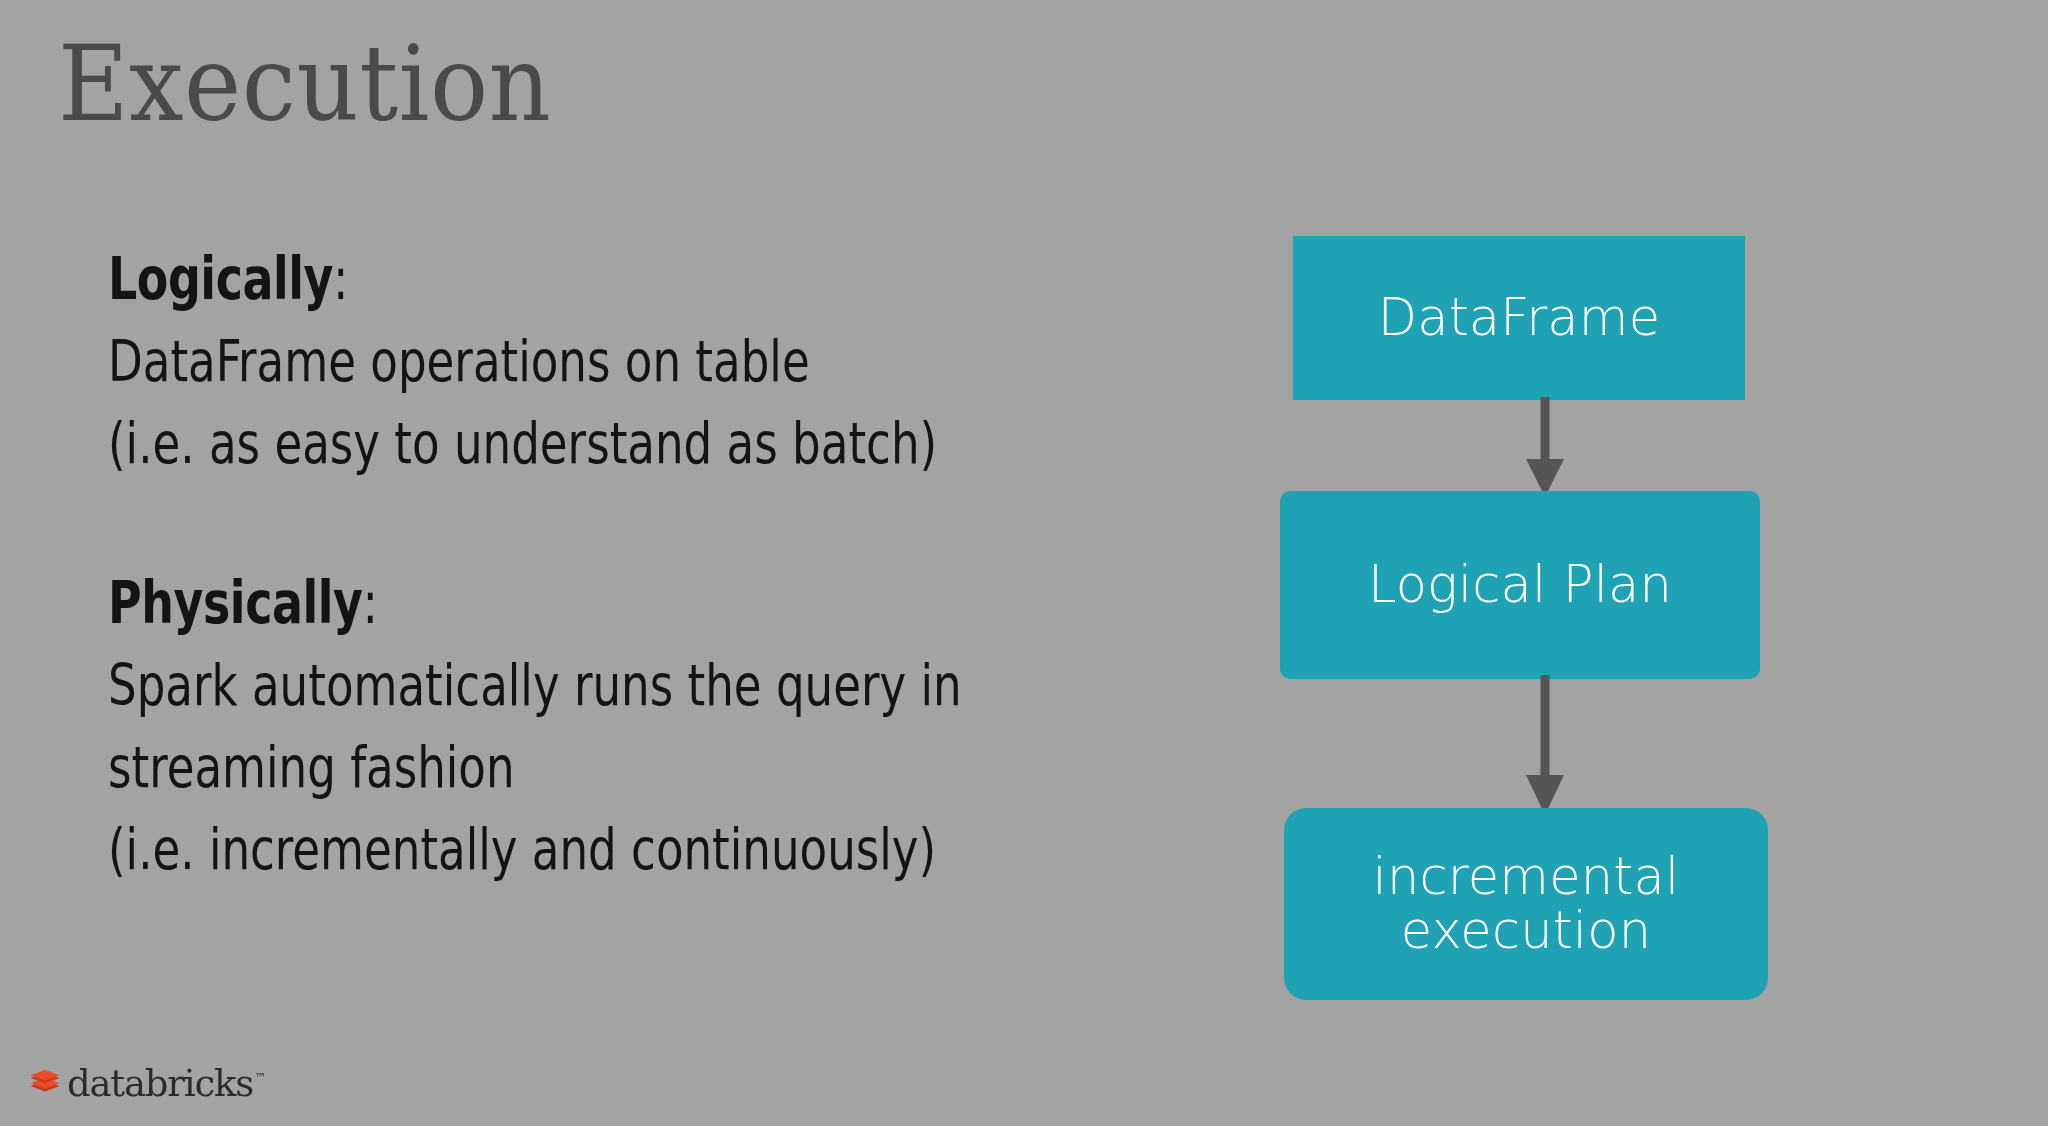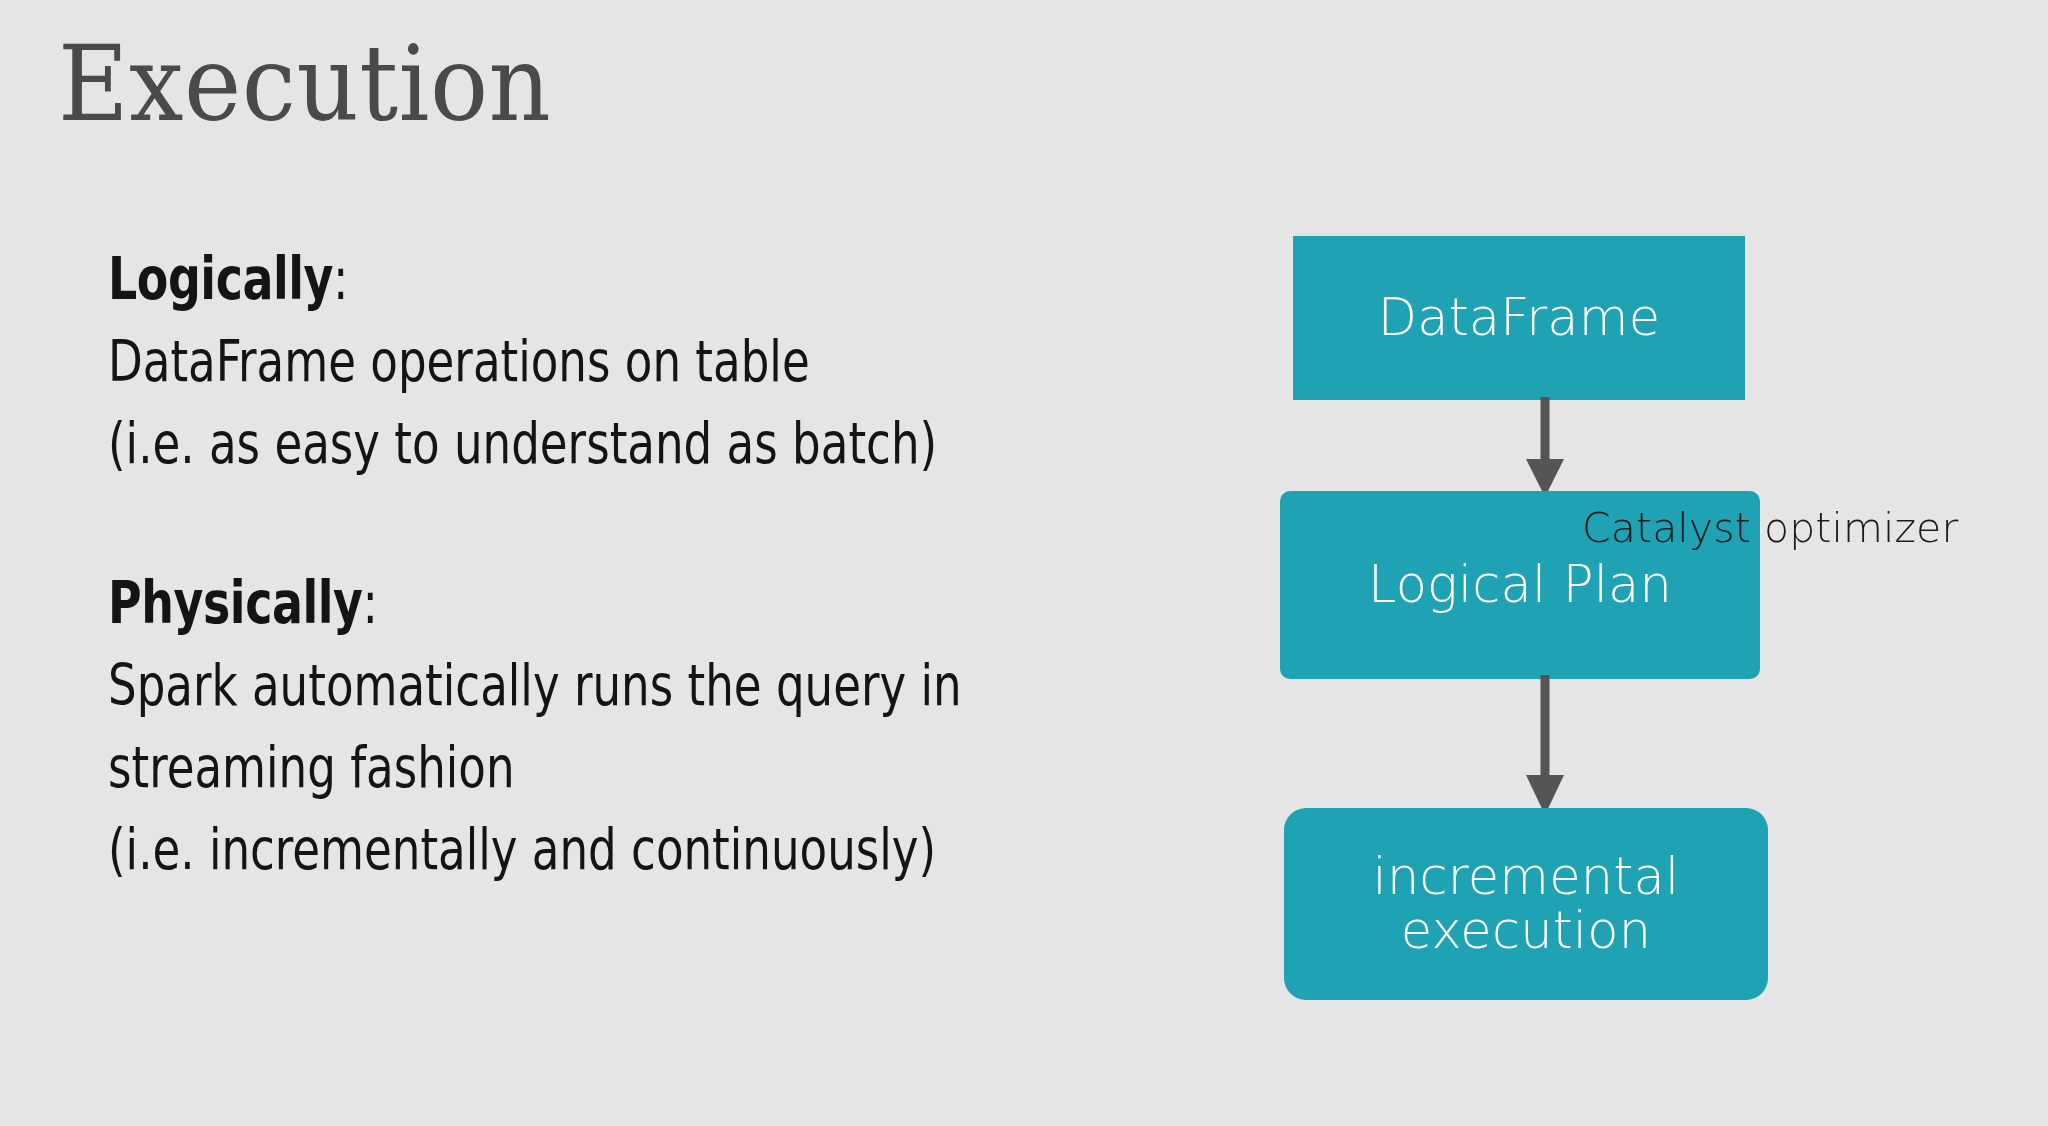--- a/index.html
+++ b/index.html
@@ -147,21 +147,21 @@
     font-size: 12px;
     color: #2b2b2b;
     position: relative;
     top: -14px;
     left: 1px;
   }
 </style>
 </head>
 <body>
 
-<div id="slide" style="background-color: #e5e5e5;">
+<div id="slide" style="background-color: #a3a3a3;">
 
   <div id="slide-title" style="color: rgb(74, 74, 74);">Execution</div>
 
   <div id="body-copy">
 
     <div class="para">
       <span class="line lead"><span>Logically</span><span class="punct">:</span></span>
       <span class="line">DataFrame operations on table</span>
       <span class="line">(i.e. as easy to understand as batch)</span>
     </div>
@@ -190,24 +190,32 @@
 
     <div class="node" id="node-logicalplan" style="background-color: rgb(31, 162, 180); color: rgb(255, 255, 255);">
       <span class="node-label">Logical Plan</span>
     </div>
 
     <svg class="arrow" id="arrow-2" viewBox="0 0 60 140" preserveAspectRatio="none">
       <path d="M30 0 L30 110" stroke="#555555" stroke-width="9" fill="none"></path>
       <path d="M11 100 L49 100 L30 140 Z" fill="#555555"></path>
     </svg>
 
-    <div id="catalyst-label">Catalyst optimizer</div>
 
     <div class="node" id="node-execution" style="background-color: rgb(31, 162, 180); color: rgb(255, 255, 255);">
       <div>
         <span class="node-label">incremental execution</span>
       </div>
     </div>
 
   </div>
 
+  <div id="footer-logo">
+    <svg id="logo-mark" viewBox="0 0 100 100">
+      <polygon points="50,46 92,62 50,78 8,62" fill="#C9381C"></polygon>
+      <polygon points="50,38 92,54 50,70 8,54" fill="#EE4B2B"></polygon>
+      <polygon points="50,22 92,38 50,54 8,38" fill="#C9381C"></polygon>
+      <polygon points="50,14 92,30 50,46 8,30" fill="#EE4B2B"></polygon>
+    </svg>
+    <span id="logo-wordmark"><span>databricks</span><span id="logo-tm">™</span></span>
+  </div>
 
 </div>
 
 </body></html>

